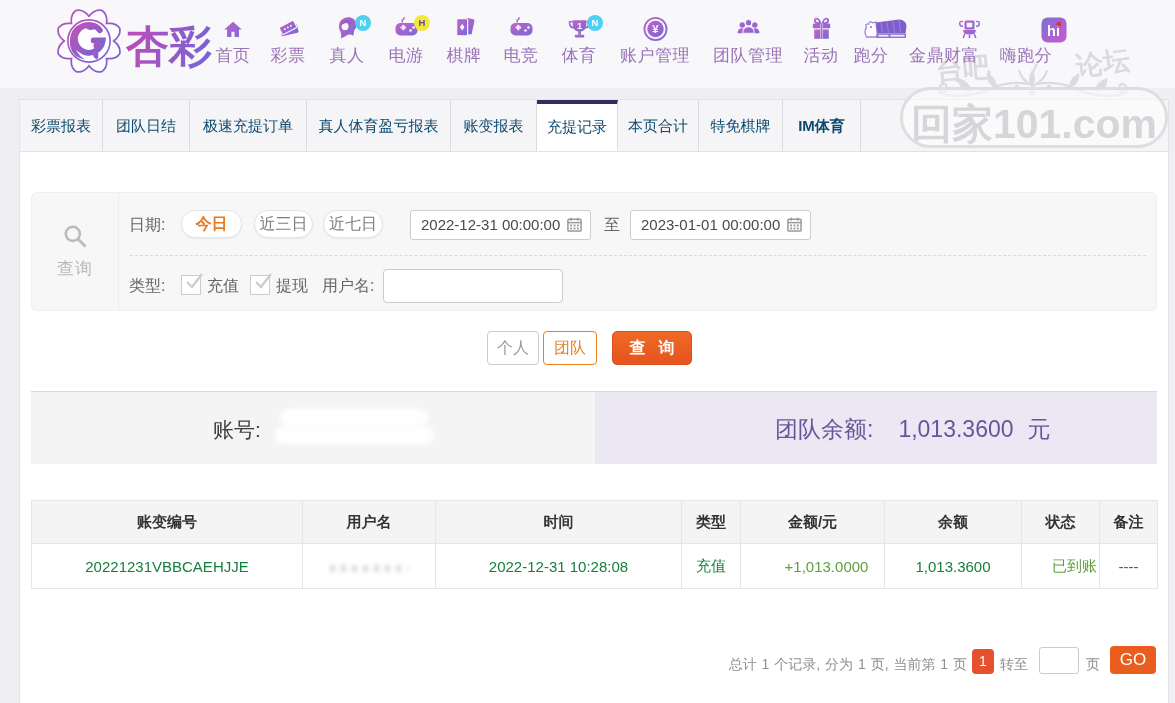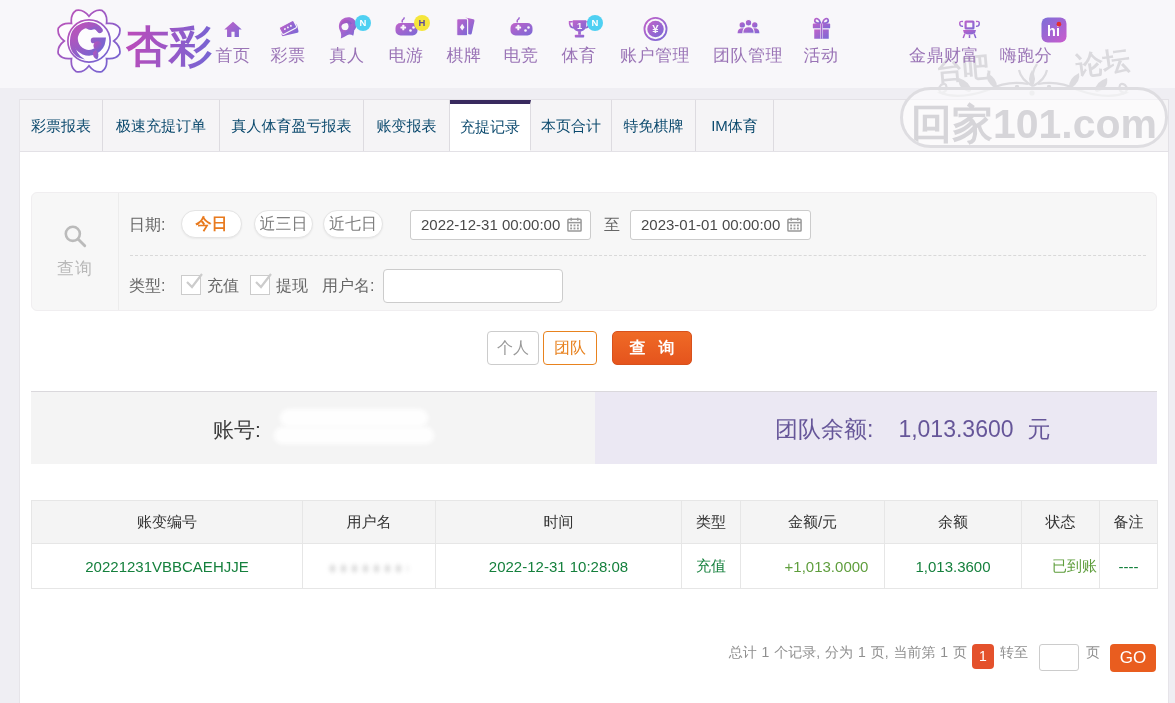--- a/index.html
+++ b/index.html
@@ -74,28 +74,28 @@
 #acct { position:absolute; left:31px; top:391px; width:1126px; height:73px; background:#f4f4f4;
   border-top:1px solid #dad8dc;}
 #acctR { position:absolute; left:564px; top:0; width:562px; height:72px; background:#ebe8f3; }
 #acct .a1 { position:absolute; left:182px; top:24px; font-size:21px; color:#3c3c3c; }
 #acct .a2 { position:absolute; left:744px; top:22px; font-size:23px; color:#665699; }
 #smudge { position:absolute; left:243px; top:13px; width:165px; height:46px; }
 
 
 #tbl { position:absolute; left:31px; top:500px; border-collapse:collapse; table-layout:fixed; }
 #tbl th, #tbl td { border:1px solid #e6e6e6; text-align:center; font-size:15px; overflow:hidden;}
-#tbl th { background:#f4f4f4; color:#333; height:43px; font-weight:normal; }
+#tbl th { background:#f4f4f4; color:#333; height:43px; font-weight:bold; }
 #tbl td { height:45px; color:#15803d; background:#fff;}
 #tbl tr.sum td { height:44px; }
 #tbl td.grn { color:#5f9e3d;padding-left:28px; }
 #tbl td.bld { font-weight:bold; color:#3f3f3f; }
 
 
-#pager { position:absolute; right:19px; top:644px; height:30px; display:flex; align-items:flex-start;
+#pager { position:absolute; right:19px; top:644px; height:30px; display:flex; align-items:flex-end;
   font-size:14px; color:#8f8f8f; word-spacing:1px; }
 #pager .pgbox { width:22px; height:25px; background:#e4512c; color:#fff; border-radius:4px;
   text-align:center; line-height:25px; margin:0 6px 0 5px; font-size:14px;}
 #pager .pginp { width:40px; height:27px; border:1px solid #ccc; border-radius:3px; background:#fff;
   margin:0 7px 0 11px;}
 #pager .go { width:46px; height:28px; background:#e95d1f; color:#fff; border-radius:4px;
   text-align:center; line-height:28px; font-size:17px; margin-left:10px; }
 </style>
 </head>
 <body>
@@ -238,20 +238,34 @@
         <svg width="27" height="26" viewBox="0 0 24 24" style="margin-bottom:-2px;">
           <path d="M8.2 6.5 Q5.5 6 5.8 3.8 Q6.3 1.8 8.3 2.6 Q10.3 3.5 11 6.5 Z" fill="none" stroke="url(#pg)" stroke-width="1.6"></path>
           <path d="M15.8 6.5 Q18.5 6 18.2 3.8 Q17.7 1.8 15.7 2.6 Q13.7 3.5 13 6.5 Z" fill="none" stroke="url(#pg)" stroke-width="1.6"></path>
           <rect x="4" y="7" width="16" height="4.4" rx="0.8" fill="url(#pg)"></rect>
           <rect x="5.3" y="12.4" width="13.4" height="8.6" fill="url(#pg)"></rect>
           <rect x="10.8" y="7" width="2.4" height="14" fill="#f8f7fa" opacity="0.85"></rect>
           <rect x="11.3" y="7" width="1.4" height="14" fill="url(#pg)"></rect>
         </svg>
       </div>
       <div class="lb">活动</div>
+    </div>
+<div class="nav" style="left:823px;">
+      <div class="ic">
+        <svg width="46" height="22" viewBox="0 0 46 22" style="margin-left:30px;">
+          <path d="M3.5 19 Q0.5 13.5 3.5 9.5 Q1.5 5.5 5.5 6.2 Q6.2 2.5 9.5 4.8 L13 4 L14.5 19 Z" fill="#fdfcfe" stroke="#9d82d6" stroke-width="1.3"></path>
+          <path d="M13 4.5 L36 1.5 Q43 2 43.5 8 L42.5 15.5 L14.5 15.5 Z" fill="#7e5ec8"></path>
+          <path d="M18 3.8 L19.5 15.5 M24 3.2 L25.5 15.5 M30 2.6 L31.5 15.5 M36 2 L37.5 15.5" stroke="#9d82e0" stroke-width="1"></path>
+          <rect x="13.5" y="15.5" width="29.5" height="4.5" fill="#8f74d2"></rect>
+          <rect x="15.5" y="16.8" width="10" height="1.8" fill="#efeafa"></rect>
+          <rect x="27.5" y="16.8" width="14" height="1.8" fill="#efeafa"></rect>
+          <circle cx="8" cy="9" r="0.9" fill="#7e5ec8"></circle>
+        </svg>
+      </div>
+      <div class="lb">跑分</div>
     </div>
 <div class="nav" style="left:896px;">
       <div class="ic">
         <svg width="23" height="21" viewBox="0 0 23 21" style="margin-left:50px;">
           <path d="M5 2.5 Q1.2 1.8 1.8 5 Q2.3 7.8 5 7.2" fill="none" stroke="url(#pg)" stroke-width="1.5"></path>
           <path d="M18 2.5 Q21.8 1.8 21.2 5 Q20.7 7.8 18 7.2" fill="none" stroke="url(#pg)" stroke-width="1.5"></path>
           <rect x="6.5" y="1.5" width="10" height="9" rx="1.5" fill="url(#pg)"></rect>
           <rect x="8.7" y="3.7" width="5.6" height="4.6" fill="#f8f7fa"></rect>
           <path d="M5 11 H18 L17 14.2 Q11.5 16.6 6 14.2 Z" fill="url(#pg)"></path>
           <path d="M6.8 14.8 L5.2 19 M16.2 14.8 L17.8 19 M11.5 15.8 V19" stroke="url(#pg)" stroke-width="1.5" fill="none"></path>
@@ -304,27 +318,28 @@
 </div>
     <style>
 #smudge::before { content:""; position:absolute; left:6px; top:4px; width:148px; height:18px; background:#fff; border-radius:9px; filter:blur(2px); opacity:.95;}
 #smudge::after { content:""; position:absolute; left:0px; top:22px; width:160px; height:17px; background:#fff; border-radius:9px; filter:blur(2px); opacity:.95;}
 #usmudge { display:inline-block; width:78px; height:7px; background:repeating-linear-gradient(90deg,#ababab 0 5px,transparent 5px 11px); filter:blur(2px); opacity:.45; margin-top:5px;}
 </style>
 
 <div id="panel"></div>
 <div id="tabs">
   <div class="tab" style="width:83px;">彩票报表</div>
+  <div class="tab" style="width:87px;">团队日结</div>
   <div class="tab" style="width:117px;">极速充提订单</div>
   <div class="tab" style="width:144px;">真人体育盈亏报表</div>
   <div class="tab" style="width:86px;">账变报表</div>
   <div class="tab act" style="width:81px;">充提记录</div>
   <div class="tab" style="width:81px;">本页合计</div>
   <div class="tab" style="width:84px;">特免棋牌</div>
-  <div class="tab" style="width:78px;">IM体育</div>
+  <div class="tab" style="width:78px;font-weight:bold;">IM体育</div>
 </div>
 
 <div id="formbox">
   <div id="qblock">
     <svg width="26" height="26" viewBox="0 0 24 24">
           <circle cx="10" cy="10" r="6.5" fill="none" stroke="#bbb" stroke-width="2.4"></circle>
           <line x1="15" y1="15" x2="21" y2="21" stroke="#bbb" stroke-width="2.6" stroke-linecap="round"></line>
         </svg>
     <div class="qt">查询</div>
   </div>

